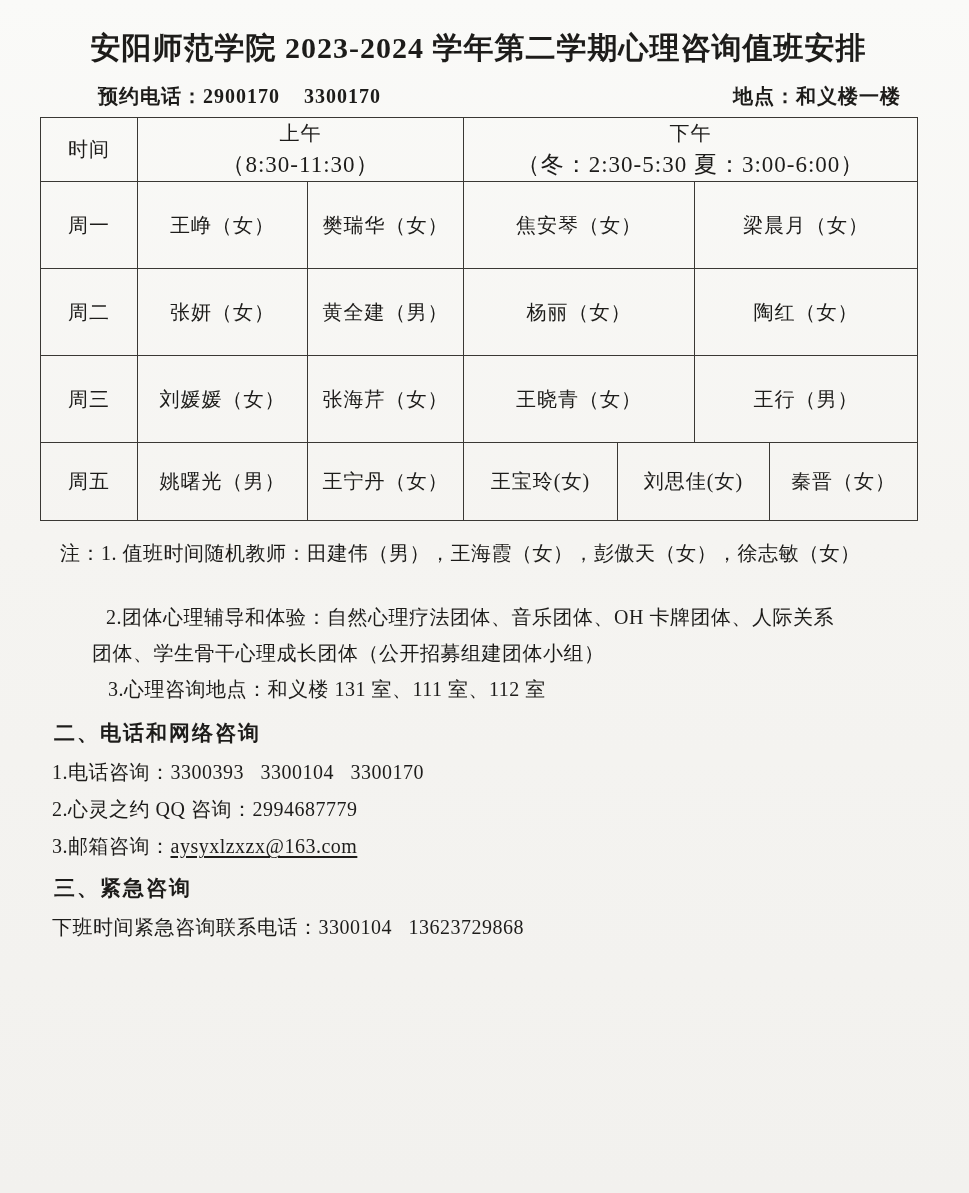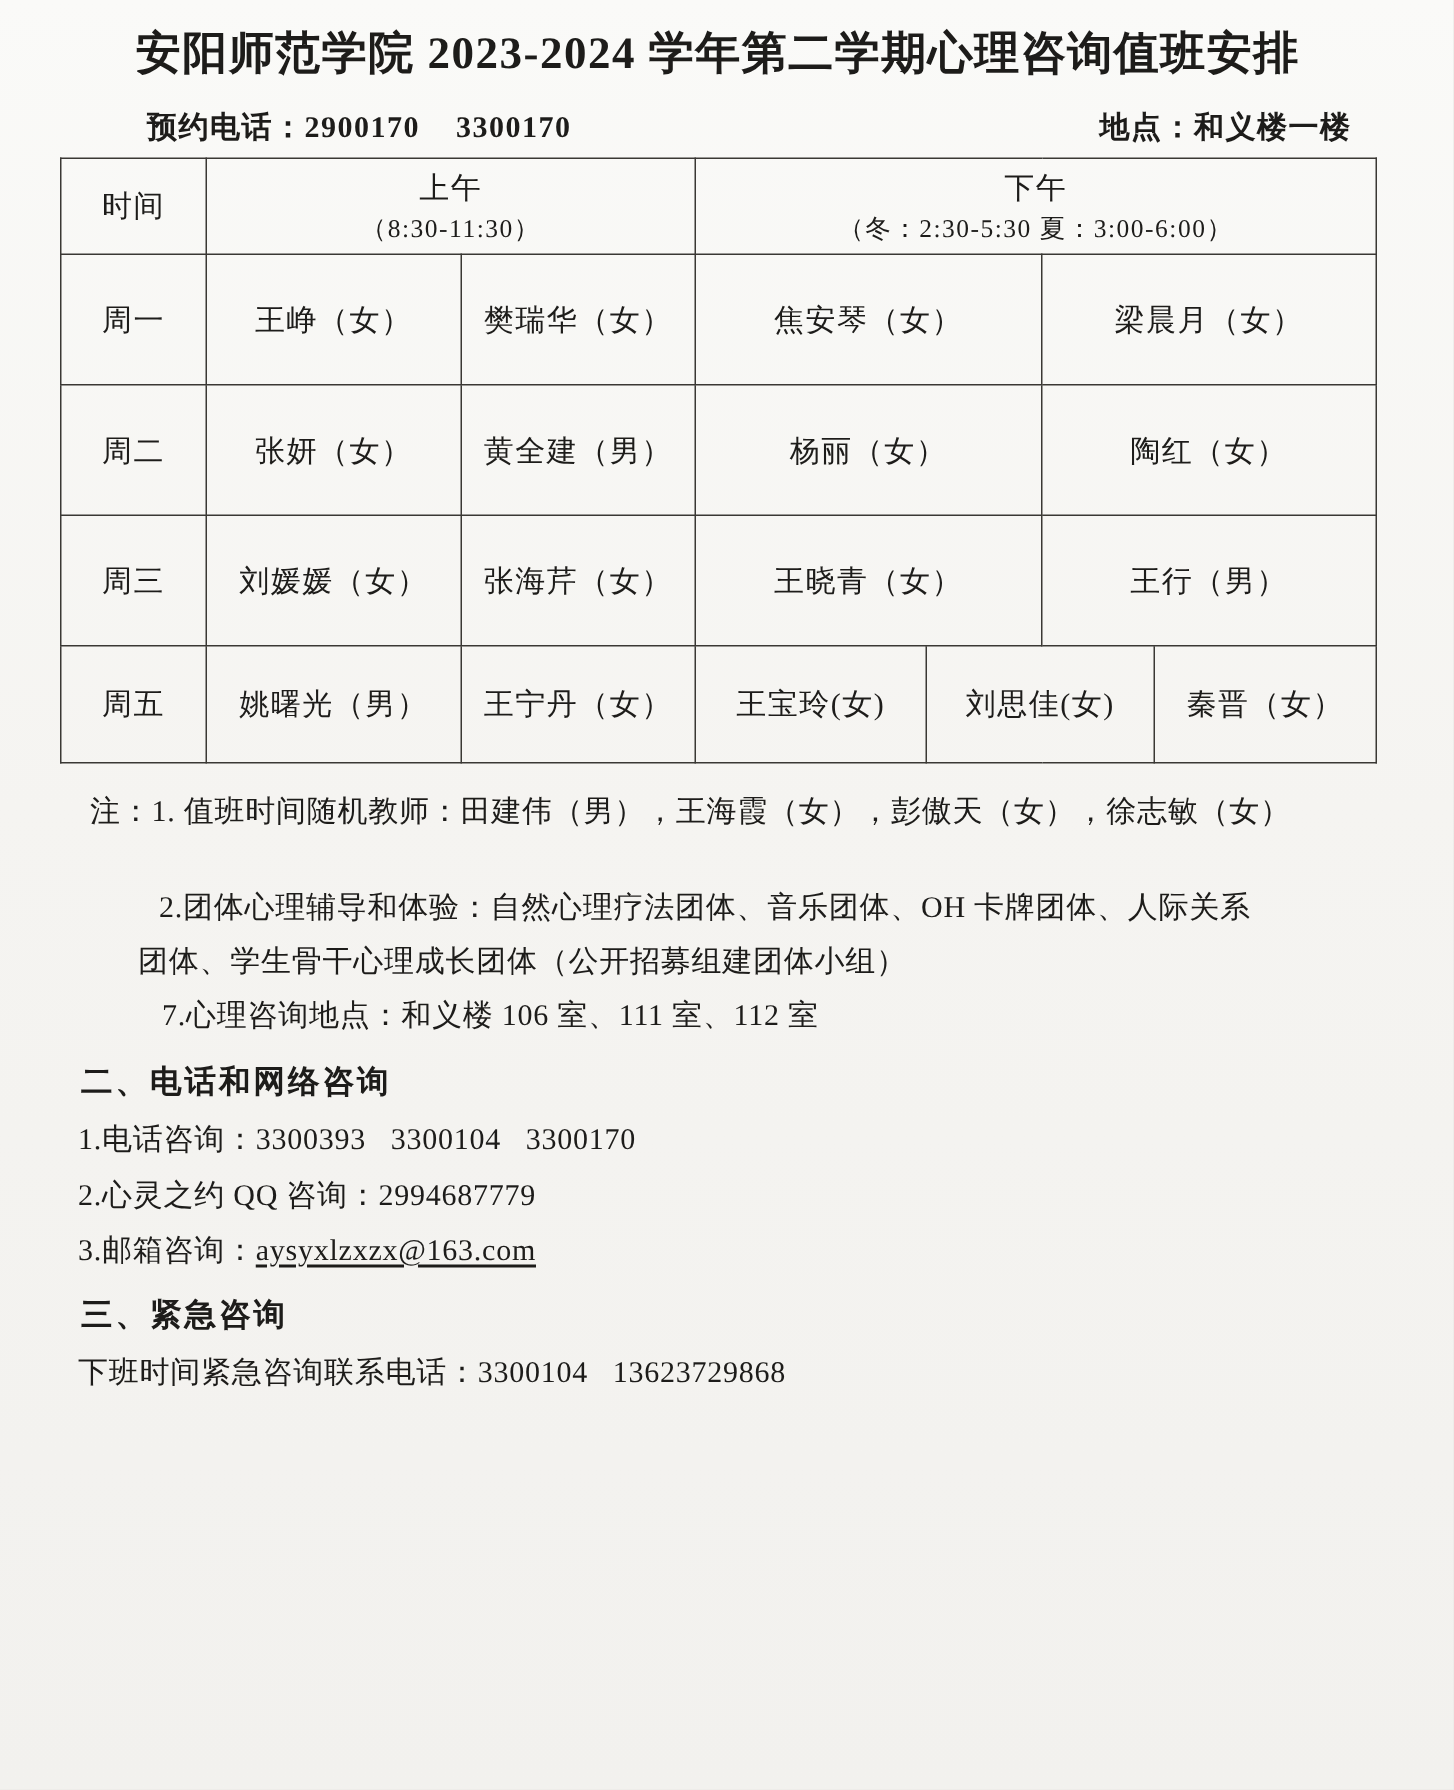--- a/index.html
+++ b/index.html
@@ -8,21 +8,21 @@
     background:#eceae7;
     font-family:"Liberation Serif","DejaVu Serif",serif;
   }
   .page{
     position:relative;
     width:969px;height:1193px;
     background:linear-gradient(180deg,#fafaf8 0%,#f5f4f1 45%,#f2f1ee 100%);
     color:#1d1c1a;
     overflow:hidden;
     box-sizing:border-box;
-    padding-top:14px;
+    padding-top:26px;
   }
   .t{white-space:pre-wrap;}
   .doc-title{
     width:877px;margin-left:40px;
     text-align:center;
     font-size:30px;font-weight:bold;
     letter-spacing:1px;
     line-height:44px;
   }
   .sec-heading{
@@ -49,21 +49,21 @@
     border:1.6px solid #3a3834;
     text-align:center;vertical-align:middle;
     font-size:20px;
     padding:0 2px;
     letter-spacing:1px;
   }
   tr.hdr{height:64px;}
   tr.day-row{height:87px;}
   tr.day-row-last{height:78px;}
   tr.note-row{height:79px;}
-  .hdr-sub{font-size:17px;margin-top:2px;}
+  .hdr-sub{font-size:23px;margin-top:2px;}
   .notes{
     margin:14px 0 0 40px;width:885px;
     font-size:20px;line-height:36px;
     letter-spacing:0.5px;
   }
   .note-l1{padding-left:20px;}
   .note-l2{padding-left:66px;margin-top:28px;}
   .note-l3{padding-left:52px;}
   .note-l4{padding-left:68px;}
   .sec2-heading{margin:12px 0 0 54px;}
@@ -143,21 +143,21 @@
       <td colspan="2"><span class="t">刘思佳(女)</span></td>
       <td><span class="t">秦晋（女）</span></td>
     </tr>
   </tbody>
     </table>
 
   <div class="notes">
     <div class="note-l1 t">注：1. 值班时间随机教师：田建伟（男），王海霞（女），彭傲天（女），徐志敏（女）</div>
     <div class="note-l2 t">2.团体心理辅导和体验：自然心理疗法团体、音乐团体、OH 卡牌团体、人际关系</div>
     <div class="note-l3 t">团体、学生骨干心理成长团体（公开招募组建团体小组）</div>
-    <div class="note-l4 t">7.心理咨询地点：和义楼 106 室、111 室、112 室</div>
+    <div class="note-l4 t">3.心理咨询地点：和义楼 131 室、111 室、112 室</div>
   </div>
 
   <div class="sec-heading sec2-heading t">二、电话和网络咨询</div>
 
   <div class="body-line t">1.电话咨询：3300393   3300104   3300170</div>
   <div class="body-line t">2.心灵之约 QQ 咨询：2994687779</div>
   <div class="body-line">
     <span class="t">3.邮箱咨询：</span><a href="#" class="email-link t">aysyxlzxzx@163.com</a>
   </div>
 

